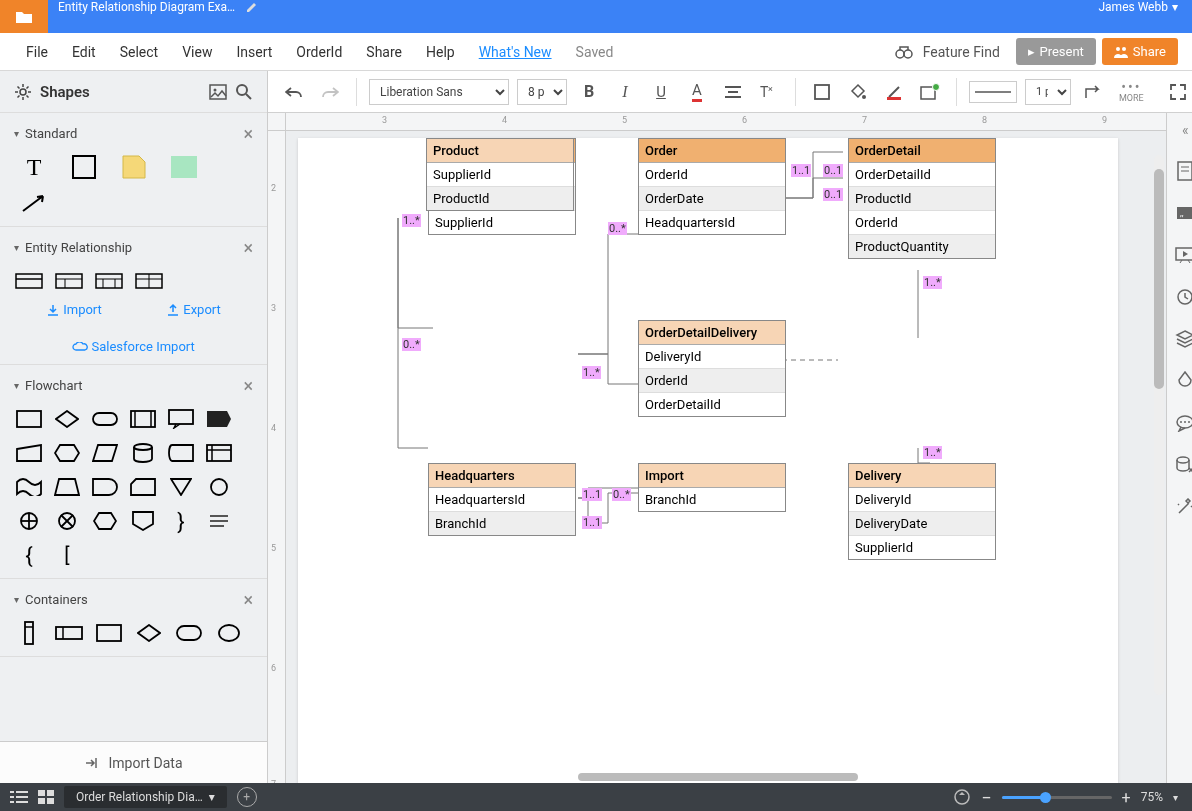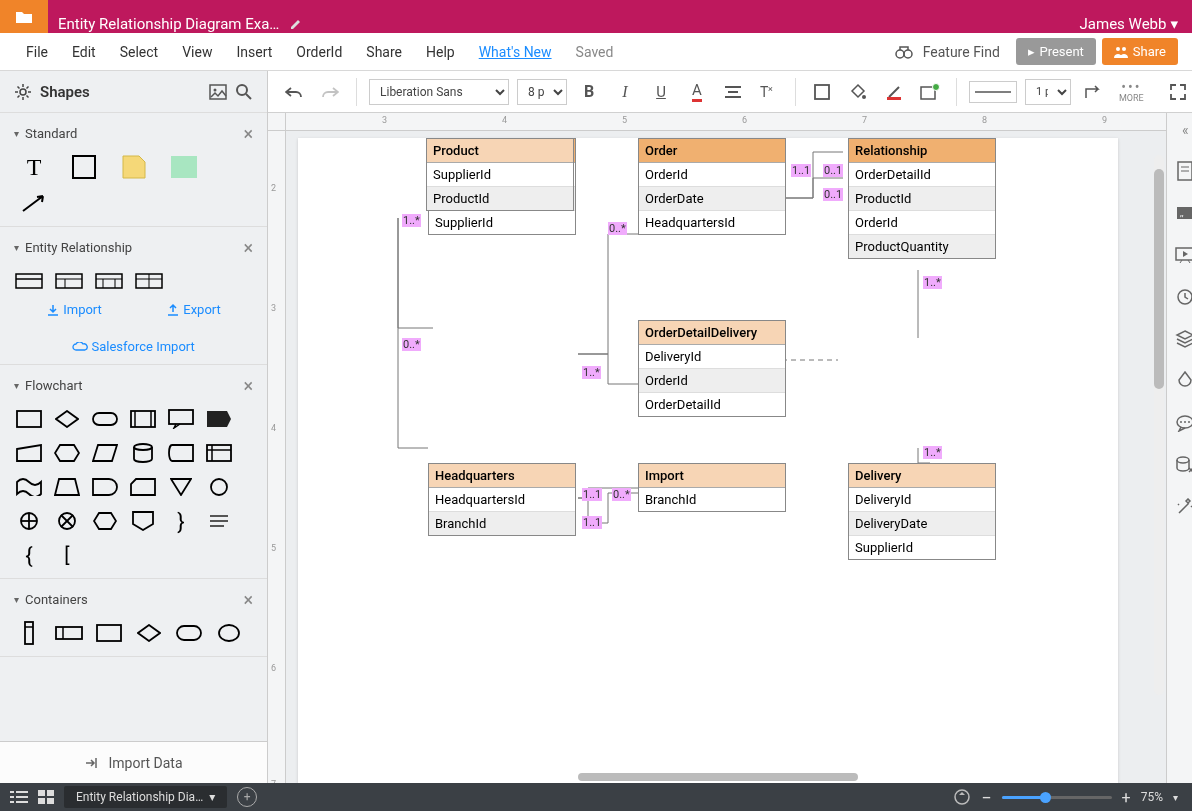--- a/index.html
+++ b/index.html
@@ -1,17 +1,17 @@
 <!DOCTYPE html>
 <html><head>
 <meta charset="utf-8">
 <style>
 *{box-sizing:border-box;margin:0;padding:0;font-family:-apple-system,BlinkMacSystemFont,"Segoe UI",Roboto,sans-serif}
 body{width:1192px;height:811px;overflow:hidden;background:#fff;position:relative}
-.titlebar{height:33px;background:#be185d;display:flex;align-items:flex-end;color:#fff;font-size:15px}
+.titlebar{height:33px;background:#3b82f6;display:flex;align-items:flex-start;color:#fff;font-size:12px}
 .titlebar .folder{width:48px;height:33px;background:#f08429;display:flex;align-items:center;justify-content:center}
 .titlebar .title{padding:0 10px;flex:1;display:flex;align-items:center;gap:10px}
 .titlebar .user{padding:0 14px;display:flex;align-items:center;gap:4px}
 .menubar{height:38px;border-bottom:1px solid #d8d8d8;display:flex;align-items:center;padding:0 14px;font-size:14px;color:#333}
 .menubar .mitem{padding:0 12px;cursor:pointer}
 .menubar .mitem.link{color:#1a8cff;text-decoration:underline}
 .menubar .saved{color:#888}
 .menubar .spacer{flex:1}
 .menubar .find{display:flex;align-items:center;gap:10px;color:#555;padding:0 10px}
 .menubar .btn{padding:6px 12px;border-radius:3px;font-size:13px;display:flex;align-items:center;gap:5px;margin-left:6px}
@@ -569,21 +569,21 @@
         </div>
 
         <div class="entity" style="left:340px;top:0;width:148px">
           <div class="ehdr hdr-orange">Order</div>
           <div class="erow">OrderId</div>
           <div class="erow alt">OrderDate</div>
           <div class="erow">HeadquartersId</div>
         </div>
 
         <div class="entity" style="left:550px;top:0;width:148px">
-          <div class="ehdr hdr-orange">Relationship</div>
+          <div class="ehdr hdr-orange">OrderDetail</div>
           <div class="erow">OrderDetailId</div>
           <div class="erow alt">ProductId</div>
           <div class="erow">OrderId</div>
           <div class="erow alt">ProductQuantity</div>
         </div>
 
         <div class="entity" style="left:128px;top:178;width:148px">
           <div class="ehdr hdr-lorange">Product</div>
           <div class="erow">SupplierId</div>
           <div class="erow alt">ProductId</div>
@@ -709,21 +709,21 @@
         <line x1="6" y1="12" x2="18" y2="12" stroke="#ddd" stroke-width="2"></line>
       </svg>
     <svg width="16" height="14">
         <rect x="0" y="0" width="7" height="6" fill="#ddd"></rect>
         <rect x="9" y="0" width="7" height="6" fill="#ddd"></rect>
         <rect x="0" y="8" width="7" height="6" fill="#ddd"></rect>
         <rect x="9" y="8" width="7" height="6" fill="#ddd"></rect>
       </svg>
   </div>
   <div class="tab">
-    <span>Entity Relationship Dia…</span>
+    <span>Order Relationship Dia…</span>
     <span>▾</span>
   </div>
   <div class="addpage">+</div>
   <div class="spacer"></div>
   <div class="zoom">
     <svg width="18" height="18">
         <circle cx="9" cy="9" r="7" fill="none" stroke="#bbb" stroke-width="1.5"></circle>
         <path d="M9 4l3 3H6z" fill="#bbb"></path>
       </svg>
     <span style="font-size:18px">−</span>

